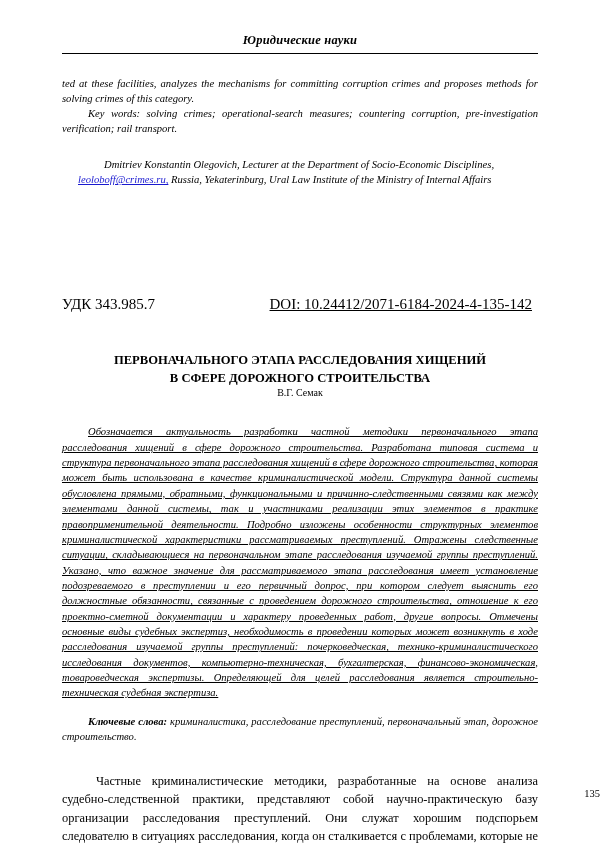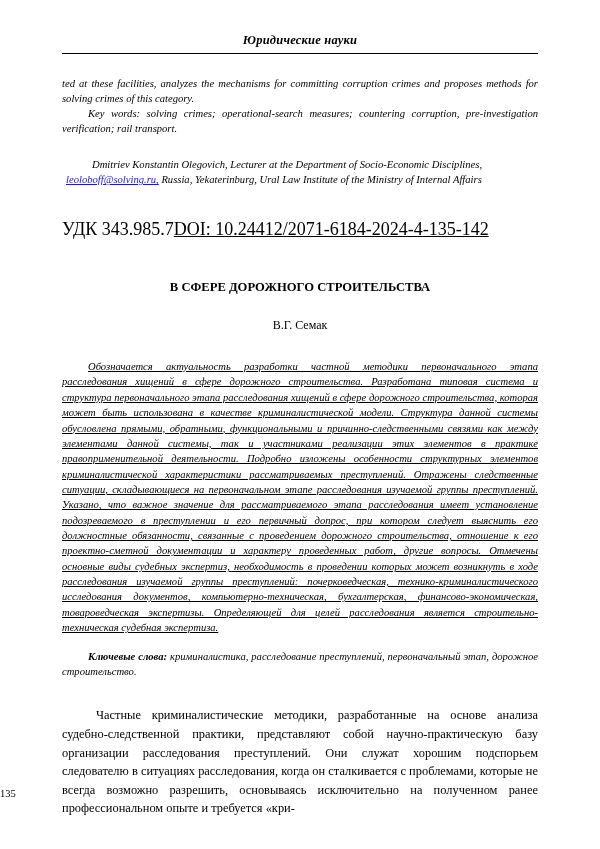--- a/index.html
+++ b/index.html
@@ -48,46 +48,45 @@
   .indent {
     text-indent: 26px;
   }
   .authors-en {
     font-style: italic;
     font-size: 10.6px;
     line-height: 1.45;
     text-align: justify;
     margin-top: 21px;
   }
-  .authors-en p { margin: 4px; }
+  .authors-en p { margin: 16px; }
   .email {
     color: #1a1ad0;
     text-decoration: underline;
   }
   .meta-row {
     display: flex;
-    justify-content: flex-start;
+    justify-content: space-between;
     align-items: baseline;
-    margin-top: 31px;
-    font-size: 18px;
+    margin-top: 108px;
+    font-size: 15px;
   }
   .udk { white-space: nowrap; }
   .doi { white-space: nowrap; padding-right: 6px; text-decoration: underline; }
   .title {
     text-align: center;
     font-weight: bold;
     font-size: 12.6px;
     line-height: 1.45;
     margin-top: 38px;
     text-transform: uppercase;
   }
   .author-ru {
     text-align: center;
-    font-size: 12px;
-    margin-top: 22px;
+    font-size: 10px;
   }
   .abs-ru {
     font-style: italic;
     font-size: 10.6px;
     line-height: 1.45;
     text-align: justify;
     margin-top: 26px;
     text-decoration: underline;
   }
   .abs-ru p { margin: 0; }
@@ -105,51 +104,52 @@
     line-height: 1.5;
     text-align: justify;
     margin-top: 27px;
   }
   .body-ru p { margin: 0; text-indent: 34px; }
   .folio {
     position: absolute;
     left: 0;
     right: 0;
     bottom: 24px;
-    text-align: left;
+    text-align: right;
     font-size: 10.5px;
   }
 </style>
 </head>
 <body>
 
 <div class="page">
 
   <div class="running-head">Юридические науки</div>
   <div class="head-rule"></div>
 
   <div class="abs-en">
     <p>ted at these facilities, analyzes the mechanisms for committing corruption crimes and proposes methods for solving crimes of this category.</p>
     <p class="indent">Key words: solving crimes; operational-search measures; countering corruption, pre-investigation verification; rail transport.</p>
   </div>
 
   <div class="authors-en">
     <p class="indent">
       <span>Dmitriev Konstantin Olegovich, Lecturer at the Department of Socio-Economic Disciplines,</span>
       <br>
-      <a class="email" href="#">leoloboff@solving.ru,</a><span> Russia, Yekaterinburg, Ural Law Institute of the Ministry of Internal Affairs</span>
+      <a class="email" href="#">leoloboff@crimes.ru,</a><span> Russia, Yekaterinburg, Ural Law Institute of the Ministry of Internal Affairs</span>
     </p>
   </div>
 
   <div class="meta-row">
     <div class="udk">УДК 343.985.7</div>
     <div class="doi">DOI: 10.24412/2071-6184-2024-4-135-142</div>
   </div>
 
   <div class="title">
+    <div>ПЕРВОНАЧАЛЬНОГО ЭТАПА РАССЛЕДОВАНИЯ ХИЩЕНИЙ</div>
     <div>В СФЕРЕ ДОРОЖНОГО СТРОИТЕЛЬСТВА</div>
   </div>
 
   <div class="author-ru">В.Г. Семак</div>
 
   <div class="abs-ru">
     <p class="indent">Обозначается актуальность разработки частной методики первоначального этапа расследования хищений в сфере дорожного строительства. Разработана типовая система и структура первоначального этапа расследования хищений в сфере дорожного строительства, которая может быть использована в качестве криминалистической модели. Структура данной системы обусловлена прямыми, обратными, функциональными и причинно-следственными связями как между элементами данной системы, так и участниками реализации этих элементов в практике правоприменительной деятельности. Подробно изложены особенности структурных элементов криминалистической характеристики рассматриваемых преступлений. Отражены следственные ситуации, складывающиеся на первоначальном этапе расследования изучаемой группы преступлений. Указано, что важное значение для рассматриваемого этапа расследования имеет установление подозреваемого в преступлении и его первичный допрос, при котором следует выяснить его должностные обязанности, связанные с проведением дорожного строительства, отношение к его проектно-сметной документации и характеру проведенных работ, другие вопросы. Отмечены основные виды судебных экспертиз, необходимость в проведении которых может возникнуть в ходе расследования изучаемой группы преступлений: почерковедческая, технико-криминалистического исследования документов, компьютерно-техническая, бухгалтерская, финансово-экономическая, товароведческая экспертизы. Определяющей для целей расследования является строительно-техническая судебная экспертиза.</p>
   </div>
 
   <div class="keywords-ru">

